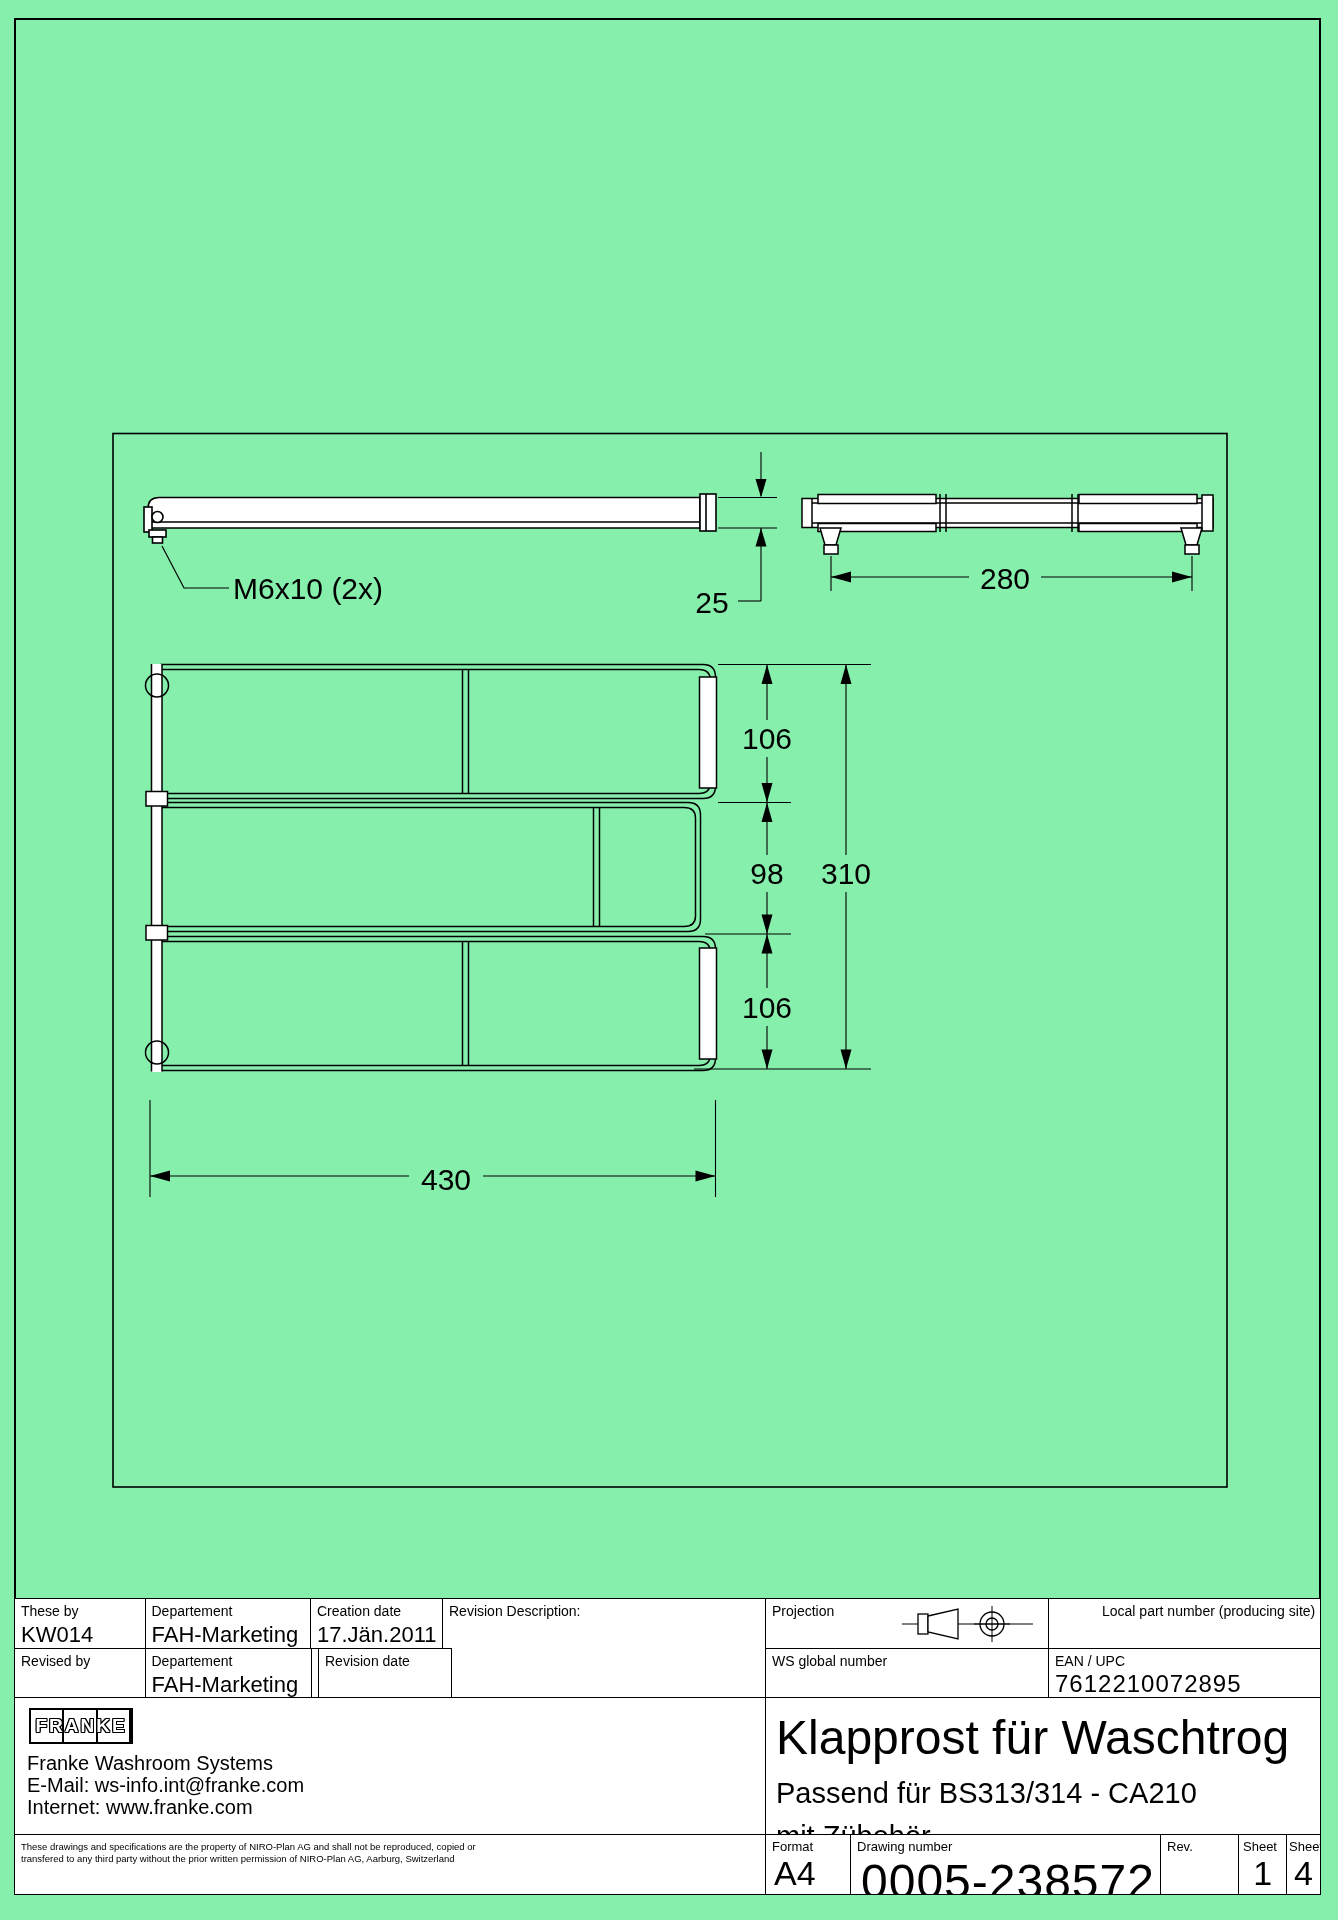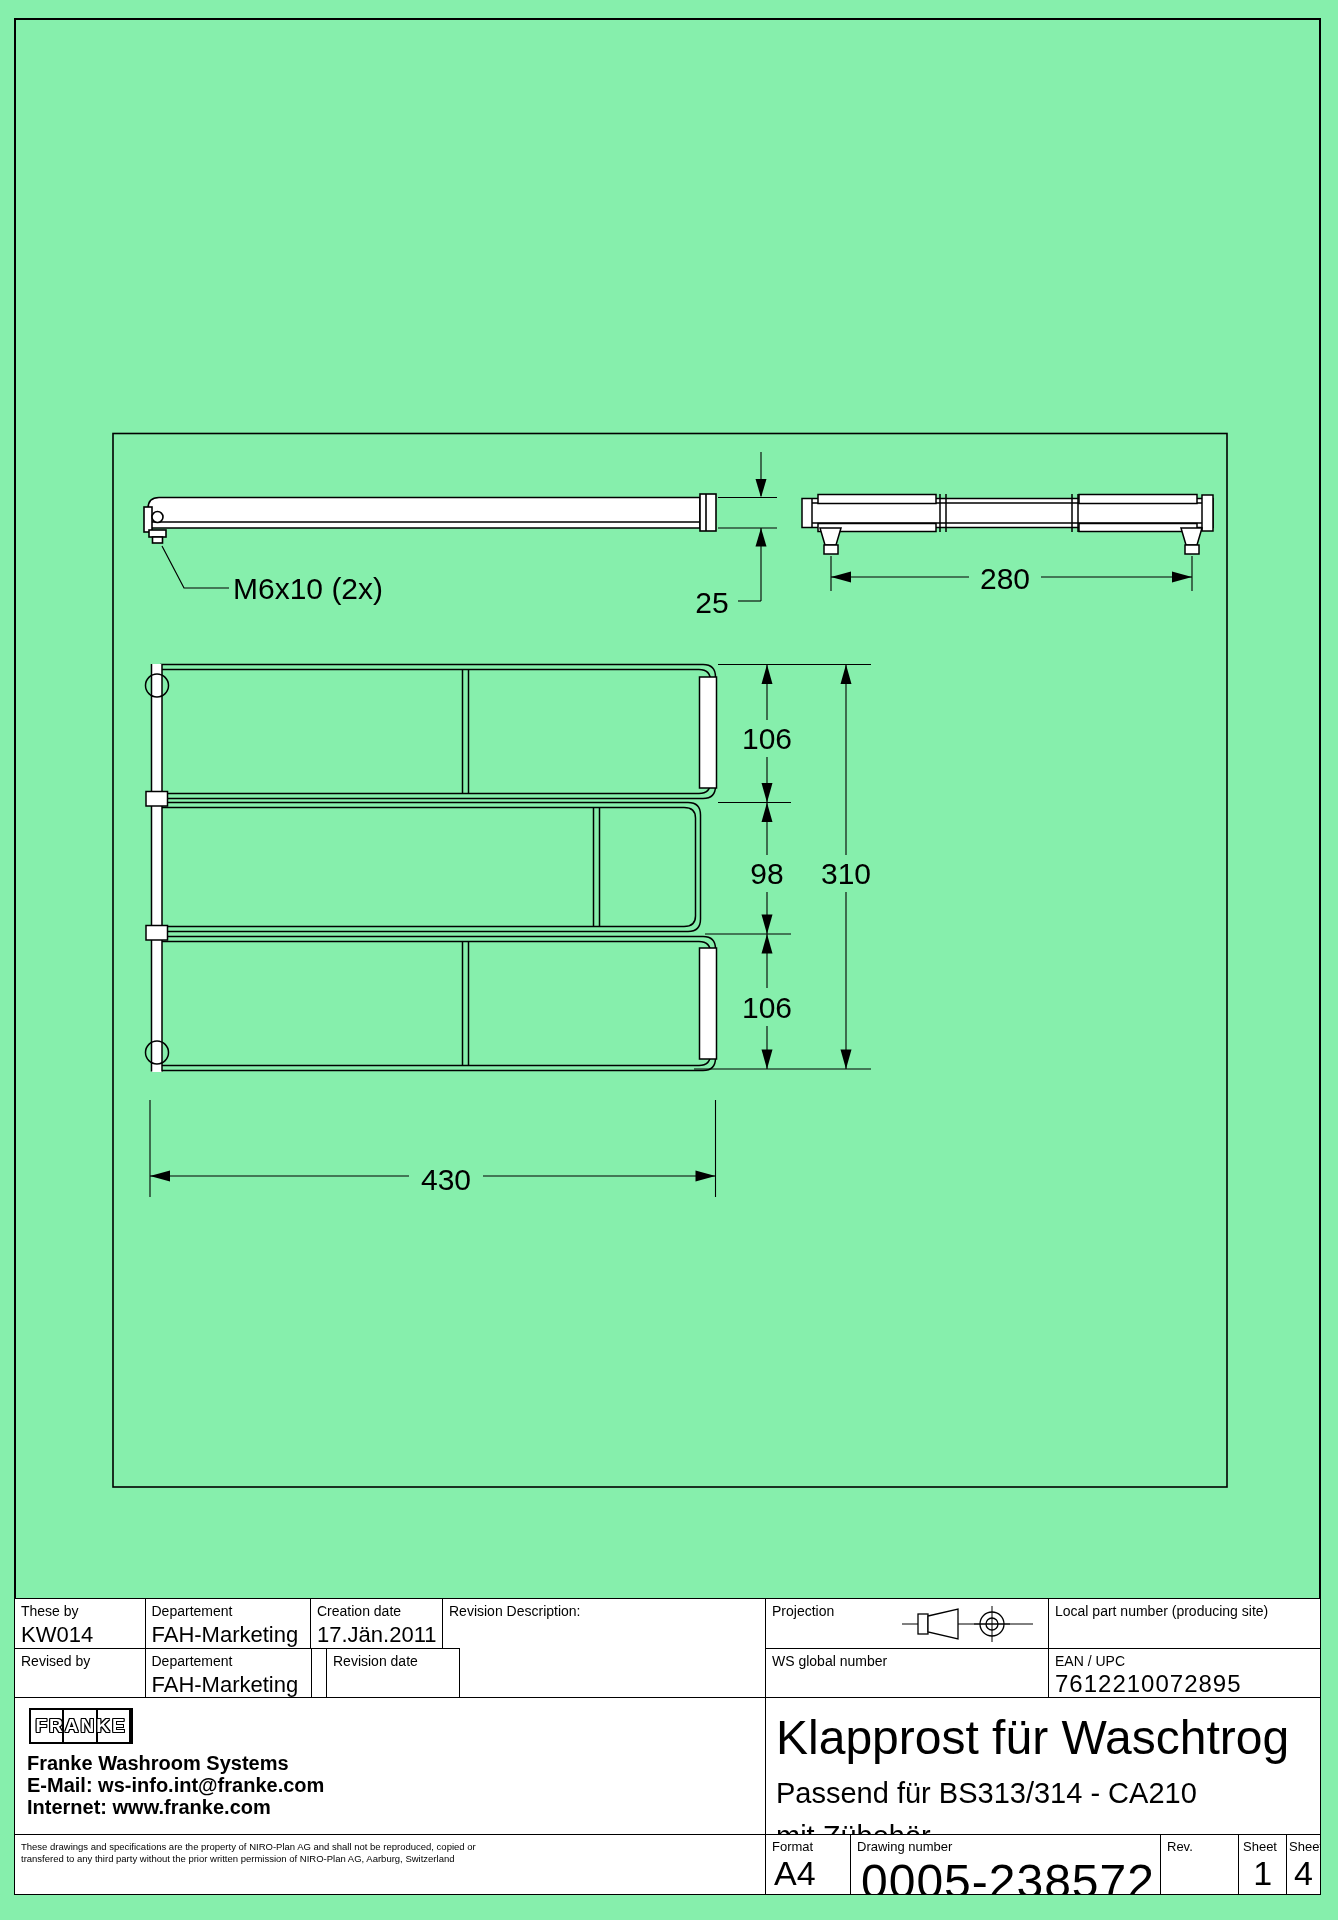--- a/index.html
+++ b/index.html
@@ -39,21 +39,21 @@
   }
   .logo-seg { flex:1; border-right:2px solid #000; }
   .logo-seg:last-child { border-right:none; }
   .logo-text {
     position:absolute; left:0; top:0; width:100%; height:100%;
     display:flex; align-items:center; justify-content:center;
     font-size:19px; font-weight:bold; letter-spacing:2px; color:#fff;
     text-shadow:-1px -1px 0 #000, 1px -1px 0 #000, -1px 1px 0 #000, 1px 1px 0 #000,
                 -1px 0 0 #000, 1px 0 0 #000, 0 -1px 0 #000, 0 1px 0 #000;
   }
-  .contact { position:absolute; left:12px; top:54px; font-size:20px; line-height:22px;font-weight:bold; }
+  .contact { position:absolute; left:12px; top:54px; font-size:20px; line-height:22px; }
   .legal { font-size:9.5px; line-height:12px; width:480px; padding:6px 0 0 6px; }
 </style>
 </head>
 <body>
 
 <div class="canvas">
 
   <div class="page-border"></div>
 
   <svg width="1338" height="1920" viewBox="0 0 1338 1920" style="position:absolute;left:0;top:0;">
@@ -217,32 +217,32 @@
       <svg style="position:absolute;right:14px;top:3px;" width="135" height="44" viewBox="0 0 135 44">
         <line x1="2" y1="22" x2="133" y2="22" stroke="#000" stroke-width="1"></line>
         <rect x="18" y="12" width="10" height="20" fill="#fff" stroke="#000" stroke-width="1.3"></rect>
         <polygon points="28,14 58,7 58,37 28,30" fill="#fff" stroke="#000" stroke-width="1.3"></polygon>
         <circle cx="92" cy="22" r="12" fill="none" stroke="#000" stroke-width="1.3"></circle>
         <circle cx="92" cy="22" r="6" fill="none" stroke="#000" stroke-width="1.3"></circle>
         <line x1="74" y1="22" x2="110" y2="22" stroke="#000" stroke-width="1"></line>
         <line x1="92" y1="4" x2="92" y2="40" stroke="#000" stroke-width="1"></line>
       </svg>
     </div>
-    <div class="cell" style="left:1034px;top:0;width:273px;height:51px;">
+    <div class="cell" style="left:1034px;top:0;width:273px;height:51px;padding-left:47px;">
       <div class="tb-label">Local part number (producing site)</div>
     </div>
 
     <div class="cell" style="left:0;top:49.5px;width:132px;height:51px;">
       <div class="tb-label">Revised by</div>
     </div>
     <div class="cell" style="left:130.5px;top:49.5px;width:167px;height:51px;">
       <div class="tb-label">Departement</div>
       <div class="tb-value">FAH-Marketing</div>
     </div>
-    <div class="cell" style="left:312px;top:49.5px;width:133.5px;height:51px;">
+    <div class="cell" style="left:304px;top:49.5px;width:133.5px;height:51px;">
       <div class="tb-label">Revision date</div>
     </div>
     <div class="cell" style="left:751px;top:49.5px;width:284.5px;height:51px;">
       <div class="tb-label">WS global number</div>
     </div>
     <div class="cell" style="left:1034px;top:49.5px;width:273px;height:51px;">
       <div class="tb-label">EAN / UPC</div>
       <div class="ean-value">7612210072895</div>
     </div>
 

